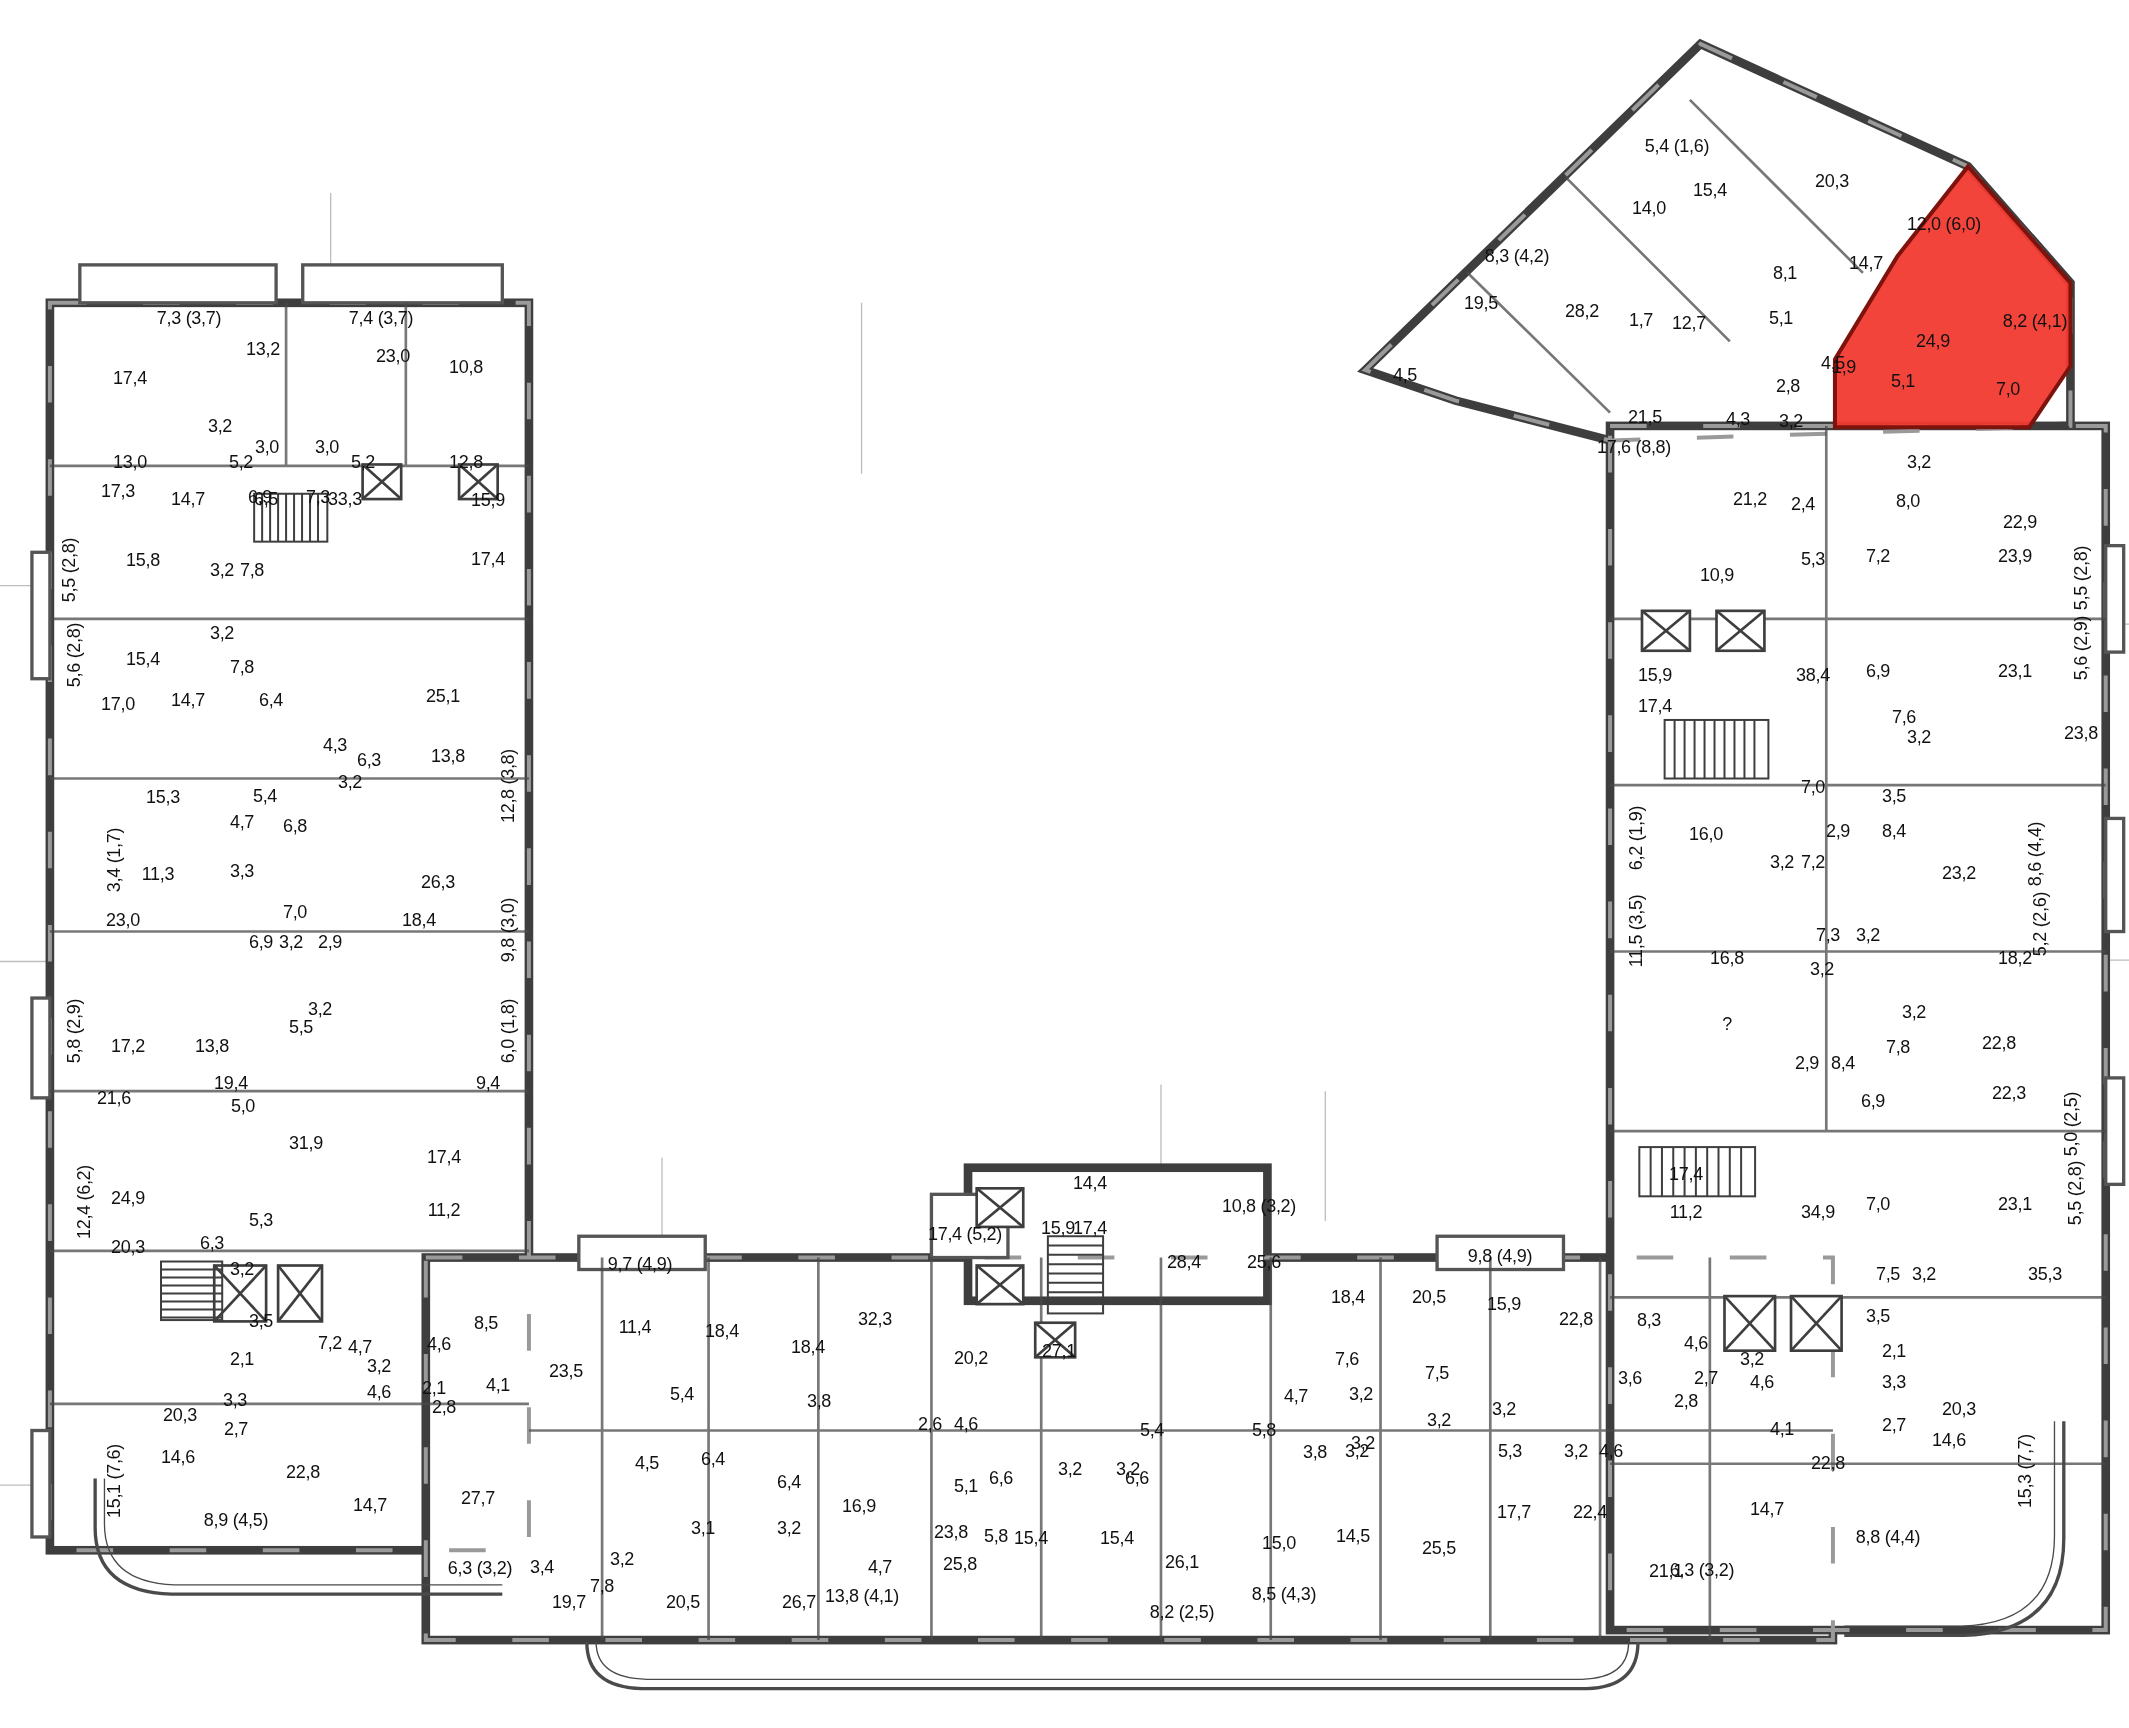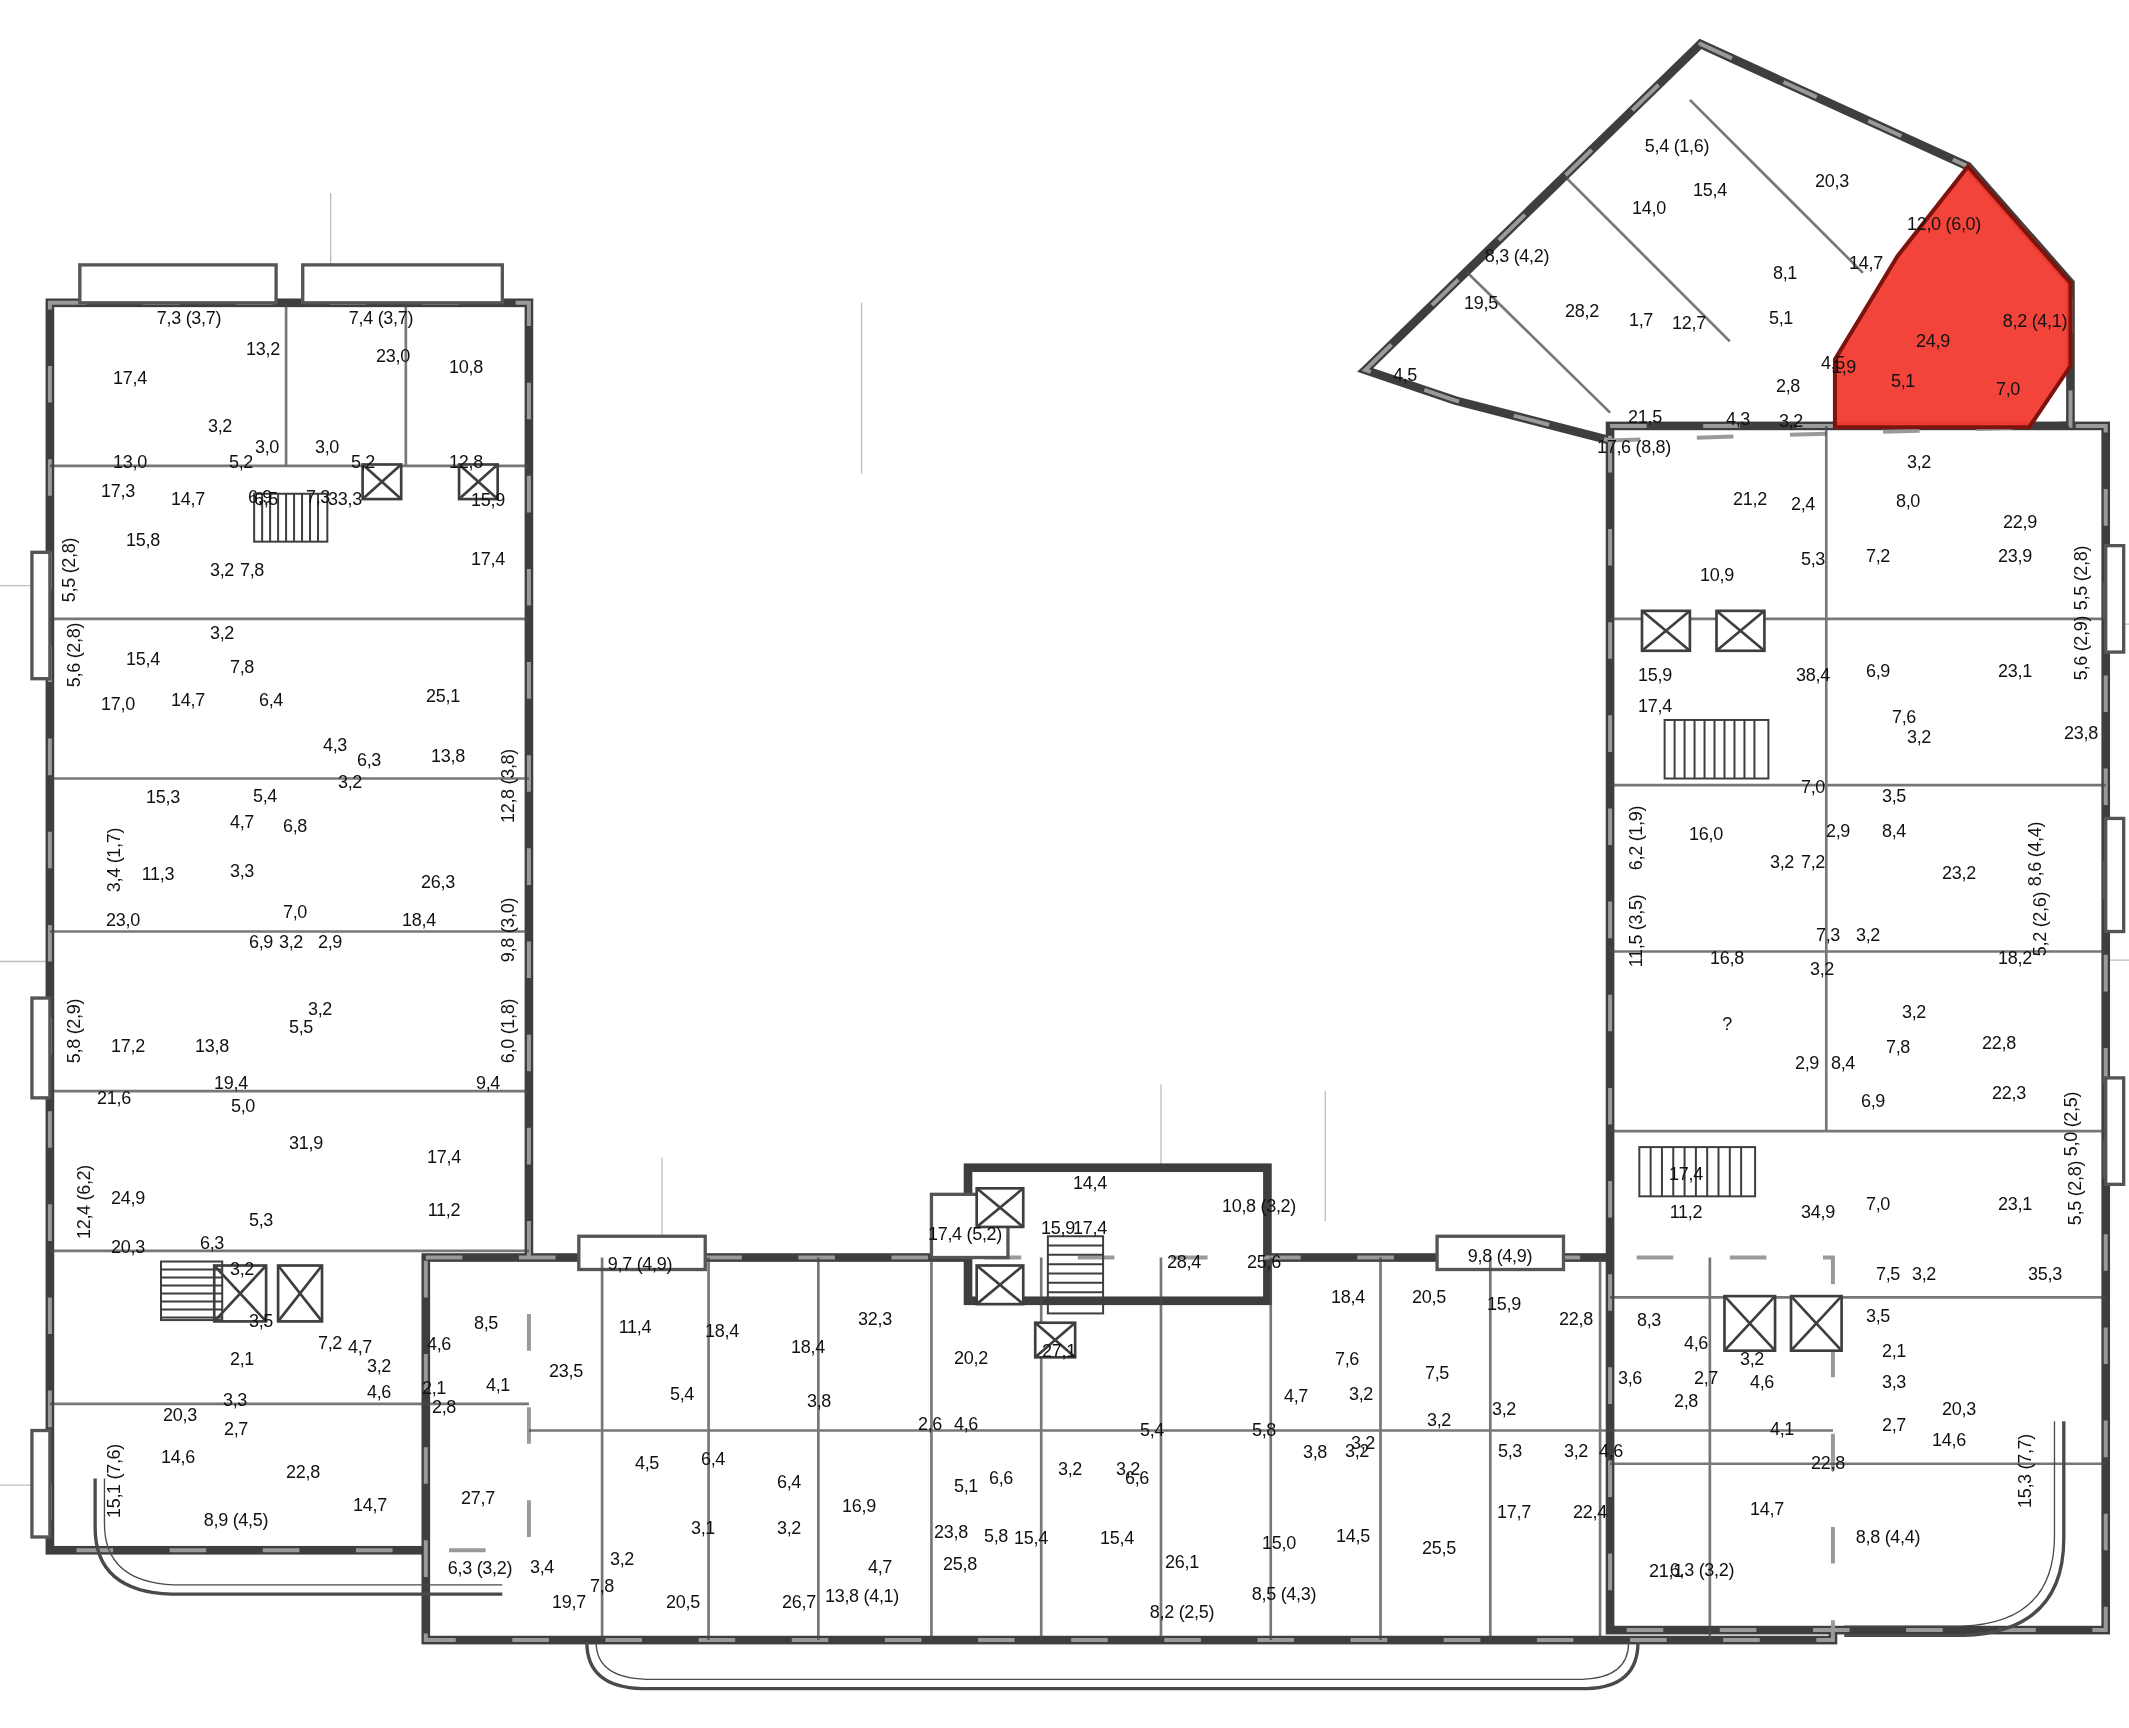--- a/index.html
+++ b/index.html
@@ -158,21 +158,21 @@
       <span class="room-label" style="left: 130px; top: 462px; color: rgb(17, 17, 17);">13,0</span>
       <span class="room-label" style="left: 466px; top: 462px; color: rgb(17, 17, 17);">12,8</span>
       <span class="room-label" style="left: 260px; top: 497px; color: rgb(17, 17, 17);">6,9</span>
       <span class="room-label" style="left: 318px; top: 497px; color: rgb(17, 17, 17);">7,3</span>
       <span class="room-label" style="left: 118px; top: 491px; color: rgb(17, 17, 17);">17,3</span>
       <span class="room-label" style="left: 188px; top: 499px; color: rgb(17, 17, 17);">14,7</span>
       <span class="room-label" style="left: 266px; top: 499px; color: rgb(17, 17, 17);">6,5</span>
       <span class="room-label" style="left: 345px; top: 499px; color: rgb(17, 17, 17);">33,3</span>
       <span class="room-label" style="left: 488px; top: 500px; color: rgb(17, 17, 17);">15,9</span>
       <span class="room-label v" style="left: 69px; top: 570px; color: rgb(17, 17, 17);">5,5 (2,8)</span>
-      <span class="room-label" style="left: 143px; top: 540px; color: rgb(17, 17, 17);">15,8</span>
+      <span class="room-label" style="left: 143px; top: 560px; color: rgb(17, 17, 17);">15,8</span>
       <span class="room-label" style="left: 222px; top: 570px; color: rgb(17, 17, 17);">3,2</span>
       <span class="room-label" style="left: 252px; top: 570px; color: rgb(17, 17, 17);">7,8</span>
       <span class="room-label" style="left: 488px; top: 559px; color: rgb(17, 17, 17);">17,4</span>
       <span class="room-label v" style="left: 74px; top: 655px; color: rgb(17, 17, 17);">5,6 (2,8)</span>
       <span class="room-label" style="left: 143px; top: 659px; color: rgb(17, 17, 17);">15,4</span>
       <span class="room-label" style="left: 222px; top: 633px; color: rgb(17, 17, 17);">3,2</span>
       <span class="room-label" style="left: 242px; top: 667px; color: rgb(17, 17, 17);">7,8</span>
       <span class="room-label" style="left: 443px; top: 696px; color: rgb(17, 17, 17);">25,1</span>
       <span class="room-label" style="left: 118px; top: 704px; color: rgb(17, 17, 17);">17,0</span>
       <span class="room-label" style="left: 188px; top: 700px; color: rgb(17, 17, 17);">14,7</span>

